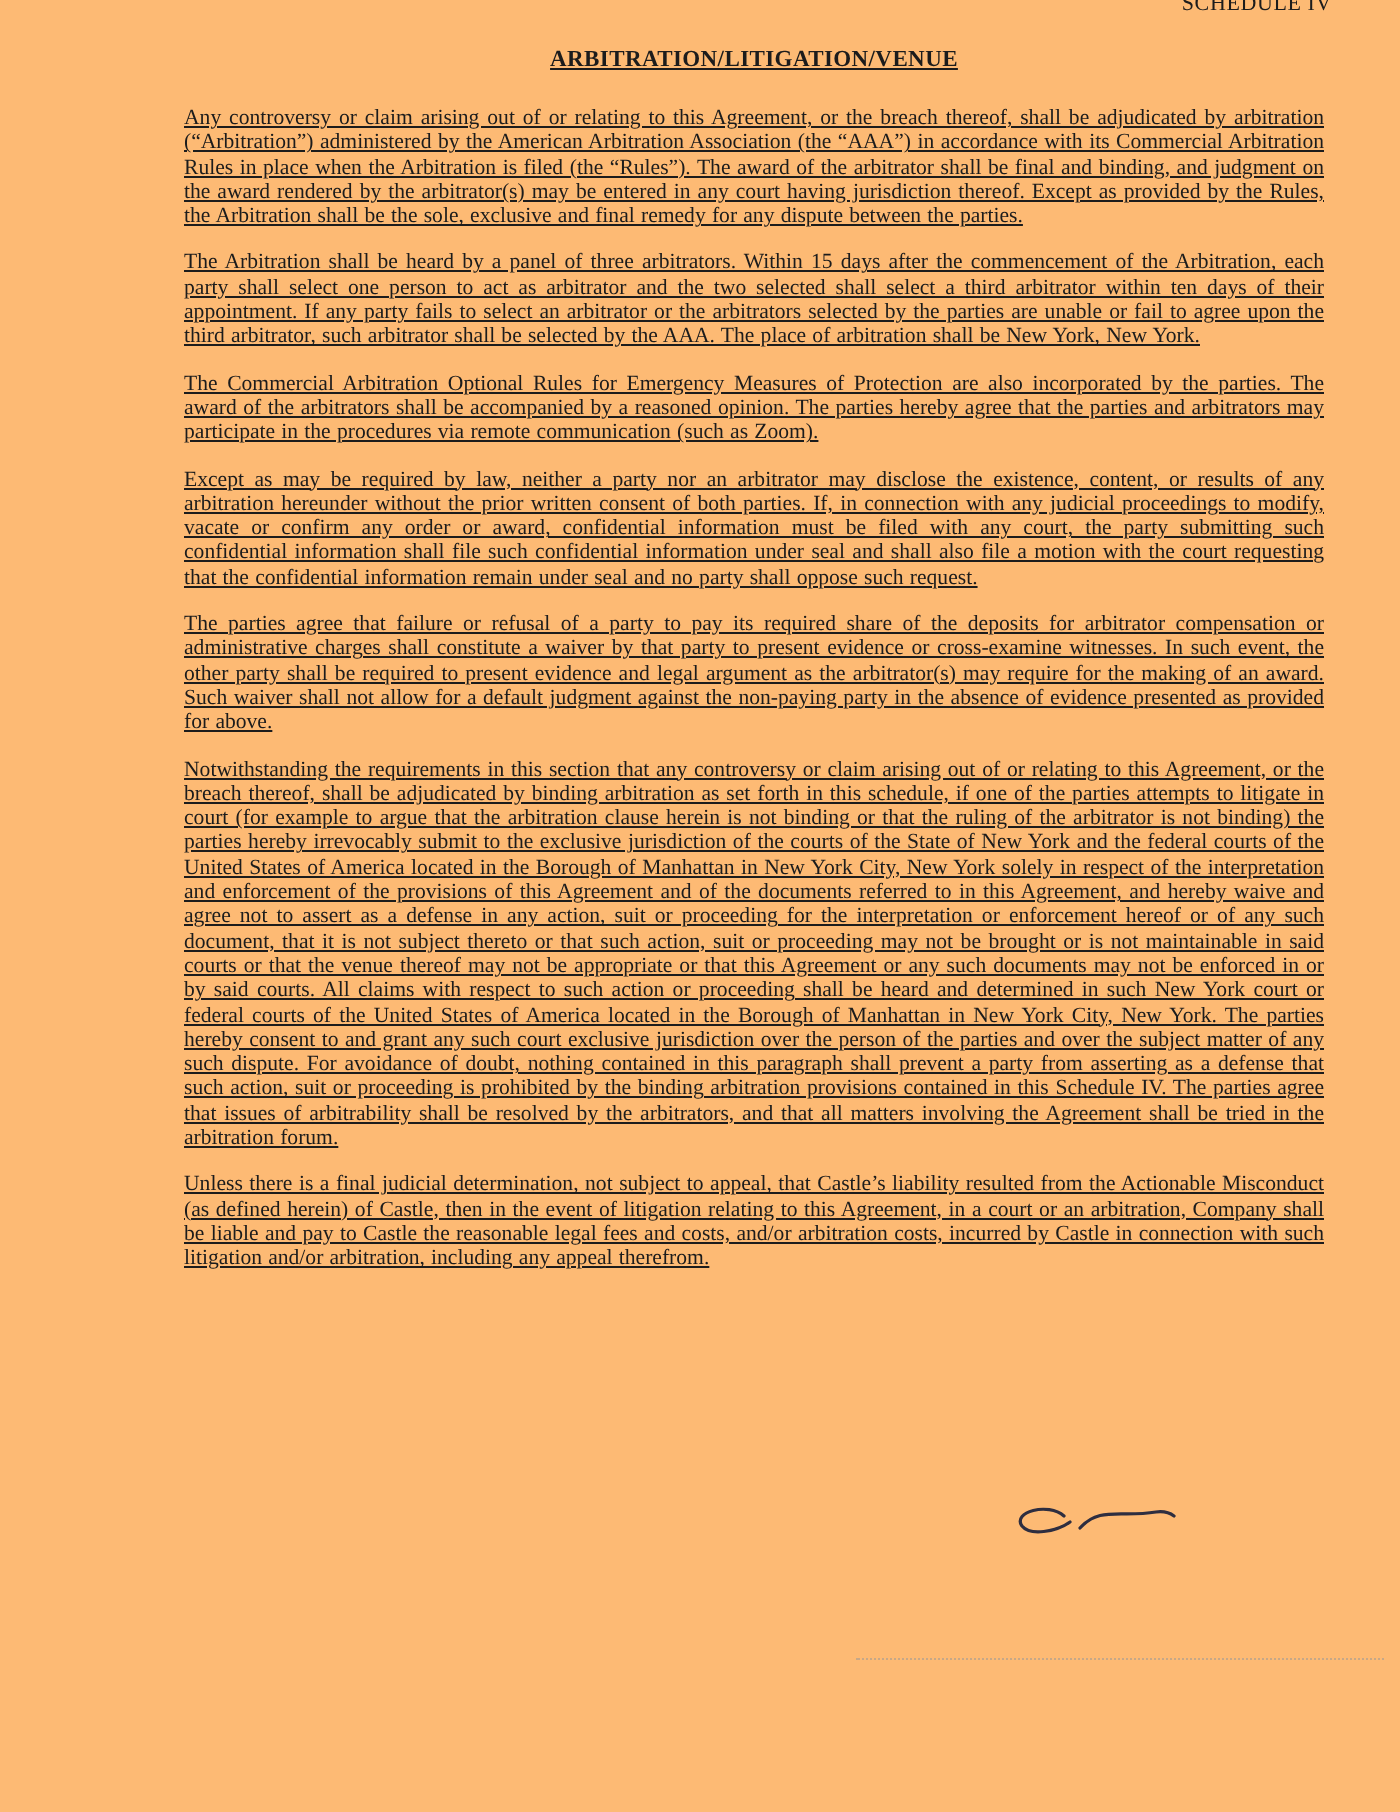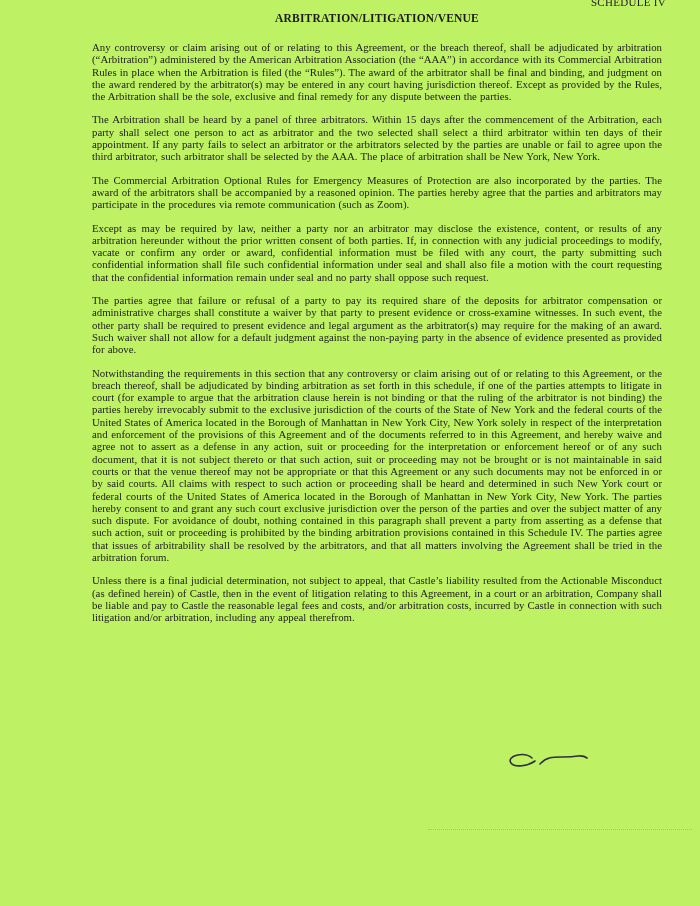--- a/index.html
+++ b/index.html
@@ -1,38 +1,39 @@
 <!DOCTYPE html>
 <html><head>
 <meta charset="utf-8">
 <style>
   html, body { margin: 0; padding: 0; background: #e8e8e8; }
   .page {
     position: relative;
     width: 700px;
     height: 906px;
     margin: 0 auto;
-    background: #bef264;
+    background: #fdba74;
     overflow: hidden;
     font-family: "Liberation Serif", serif;
     color: #1c1c1c;
   }
   .header-label {
     position: absolute;
     top: -4px;               
     right: 34px;
     font-size: 11px;
     letter-spacing: 0.3px;
     white-space: nowrap;
   }
   .content {
     position: absolute;
-    top: 12px;
+    top: 24px;
     left: 92px;
     width: 570px;
+    text-decoration: underline;
   }
   .doc-title {
     text-align: center;
     font-weight: bold;
     font-size: 11.5px;
     letter-spacing: 0.2px;
     margin: 0 0 17px 0;
   }
   .para {
     font-size: 10.8px;

